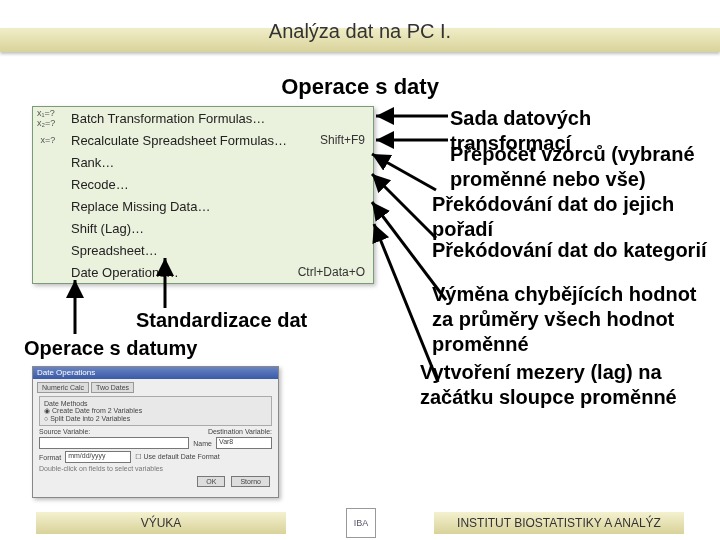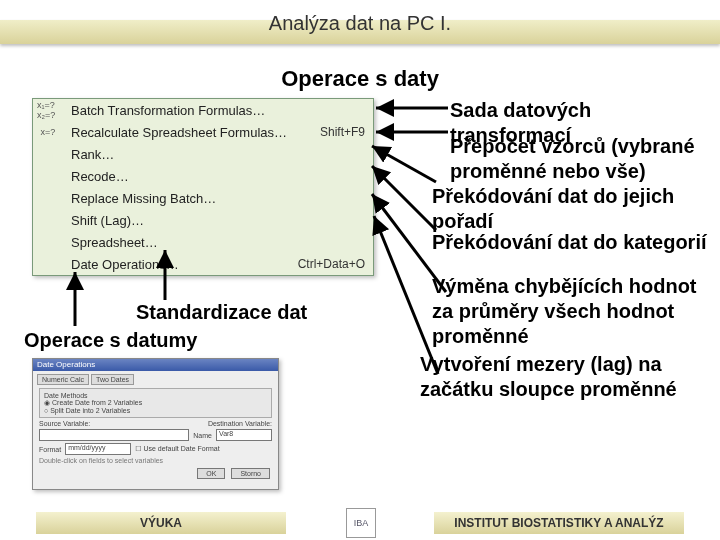--- a/index.html
+++ b/index.html
@@ -1,33 +1,33 @@
 <!DOCTYPE html>
 <html><head>
 <meta charset="utf-8">
 <style>
   html,body{margin:0;padding:0;width:720px;height:540px;font-family:Arial,Helvetica,sans-serif;background:#fff;color:#000;overflow:hidden}
-  .titlebar{position:relative;height:40px;margin-top:12px}
+  .titlebar{position:relative;height:40px;margin-top:20px}
   .titlebar .stripe{position:absolute;left:0;right:0;top:8px;height:24px;background:linear-gradient(#f0eec8,#d9d29a);box-shadow:0 2px 3px rgba(0,0,0,.25)}
   .titlebar .title{position:absolute;left:0;right:0;top:0;text-align:center;font-size:20px;color:#333}
   .section-title{text-align:center;font-size:22px;font-weight:bold;margin:14px 0 6px}
   .stage{position:relative;width:720px;height:360px}
   
   .menu{position:absolute;left:32px;top:0;width:340px;background:#eaf1dc;border:1px solid #7a9a7a;font-size:13px;box-shadow:2px 2px 4px rgba(0,0,0,.25)}
   .mi{display:flex;align-items:center;height:22px;padding:0 8px 0 4px;gap:12px}
   .mi .ic{width:22px;height:16px;font-size:9px;color:#555;display:flex;align-items:center;justify-content:center}
   .mi .lbl{flex:1;color:#222}
   .mi .sc{color:#333;font-size:12px}
   
   .anno{position:absolute;font-size:20px;font-weight:bold;color:#000;line-height:1.25}
   
   .arrow{position:absolute;pointer-events:none}
   
   .footer{position:absolute;left:0;right:0;bottom:0;height:34px}
-  .footer .band{position:absolute;height:22px;top:6px;background:linear-gradient(#f4f1cf,#d9d29a);display:flex;align-items:center;justify-content:center;font-size:12px;font-weight:bold;color:#333}
+  .footer .band{position:absolute;height:22px;top:6px;background:linear-gradient(#f4f1cf,#d9d29a);display:flex;align-items:center;justify-content:center;font-size:12px;font-weight:normal;color:#333}
   .footer .band.left{left:36px;width:250px}
   .footer .band.right{right:36px;width:250px}
   .footer .logo{position:absolute;left:346px;top:2px;width:28px;height:28px;border:1px solid #999;background:#fff;font-size:9px;display:flex;align-items:center;justify-content:center;color:#556}
   
   .dialog{position:absolute;left:32px;top:260px;width:245px;height:130px;background:#eee;border:1px solid #888;font-size:8px;color:#444;box-shadow:2px 2px 4px rgba(0,0,0,.25)}
   .dialog .tbar{height:12px;background:linear-gradient(#6a84c2,#3a5aa8);color:#fff;font-size:8px;padding:0 4px;line-height:12px}
   .dialog .tabs{display:flex;gap:2px;margin:3px 4px}
   .dialog .tab{border:1px solid #999;background:#ddd;padding:1px 4px;font-size:7px}
   .dialog .grp{border:1px solid #aaa;margin:2px 6px;padding:3px 4px;font-size:7px;background:#e8e8e8}
   .dialog .row{display:flex;gap:4px;margin:2px 6px;font-size:7px;align-items:center}
@@ -61,21 +61,21 @@
     <div class="mi">
       <span class="ic"></span>
       <span class="lbl">Rank…</span>
     </div>
     <div class="mi">
       <span class="ic"></span>
       <span class="lbl">Recode…</span>
     </div>
     <div class="mi">
       <span class="ic"></span>
-      <span class="lbl">Replace Missing Batch…</span>
+      <span class="lbl">Replace Missing Data…</span>
     </div>
     <div class="mi">
       <span class="ic"></span>
       <span class="lbl">Shift (Lag)…</span>
     </div>
     <div class="mi">
       <span class="ic"></span>
       <span class="lbl">Spreadsheet…</span>
     </div>
     <div class="mi">

